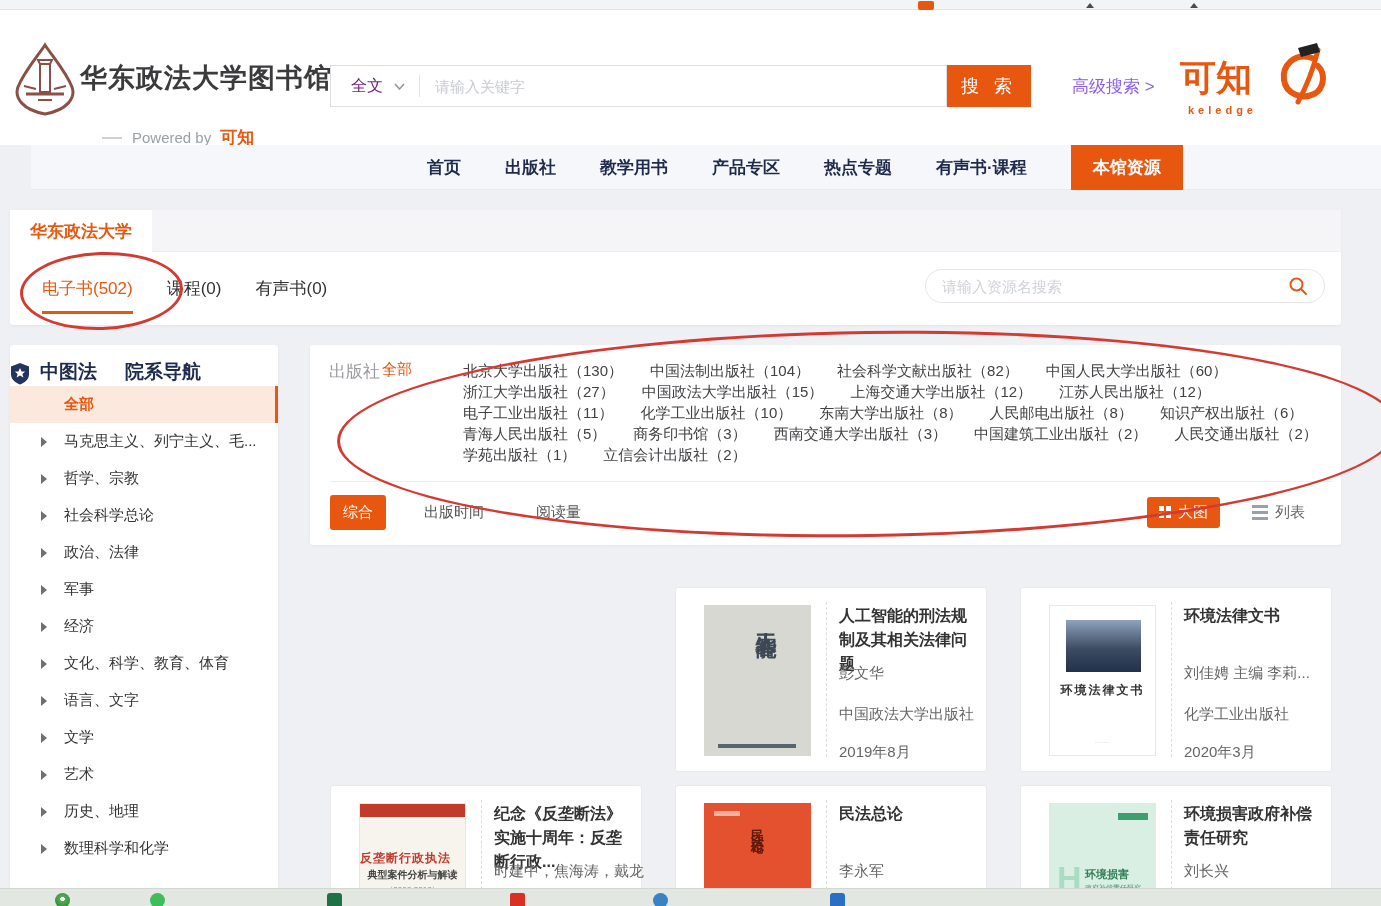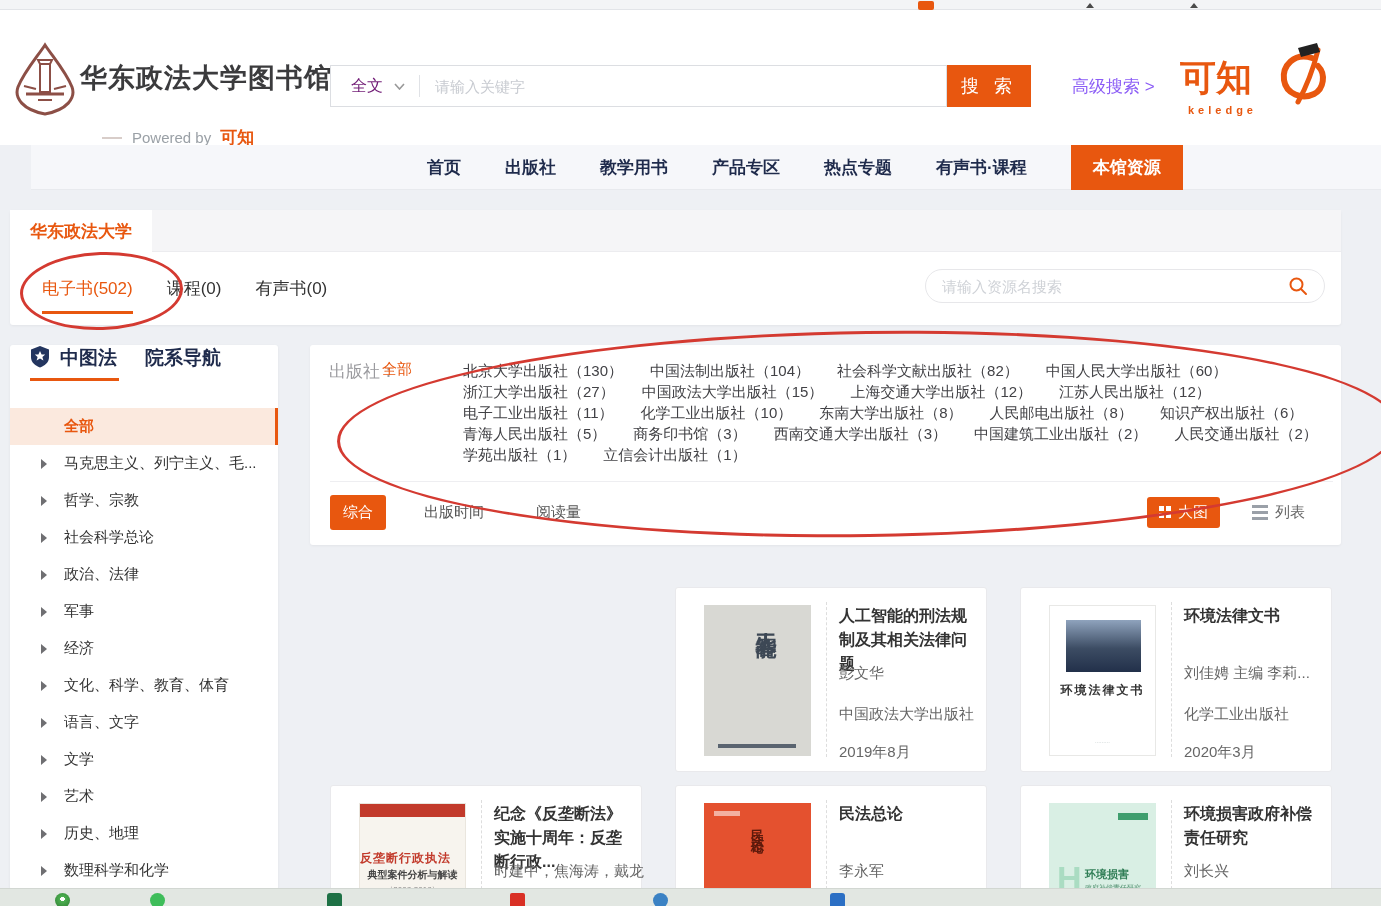--- a/index.html
+++ b/index.html
@@ -65,21 +65,21 @@
   .res-input { flex:1; border:none; outline:none; font-size:15px; color:#333; background:transparent; }
   .res-input::placeholder { color:#cfd2d7; }
   
   .ellipse { position:absolute; border:3px solid #d43a31; border-radius:50%;
     pointer-events:none; z-index:30; }
   .ellipse.small { left:20px; top:252px; width:163px; height:78px; transform:rotate(-2deg); }
   .ellipse.big { left:337px; top:331px; width:1062px; height:206px; transform:rotate(-0.8deg); }
   
   .sidebar { position:absolute; left:10px; top:345px; width:268px; height:545px;
     background:#fff; border-radius:3px; box-shadow:0 1px 3px rgba(0,0,0,.06); overflow:hidden; }
-  .sb-head { height:62px; display:flex; align-items:flex-start; padding-left:20px; gap:10px; }
+  .sb-head { height:40px; display:flex; align-items:flex-end; gap:10px; }
   .sb-tab { font-size:19px; font-weight:bold; color:#1f2b4c; position:relative; cursor:pointer; }
   .sb-tab.active::after { content:""; position:absolute; left:-30px; right:-2px; bottom:-10px;
     height:3px; background:#e8570f; }
   .sb-tab + .sb-tab { margin-left:18px; }
   .sb-list { margin-top:1px; }
   .sb-item { height:37px; display:flex; align-items:center; padding-left:54px;
     font-size:15px; color:#333; position:relative; cursor:pointer; }
   .sb-item .caret { position:absolute; left:31px; top:14px; width:0; height:0;
     border-top:5px solid transparent; border-bottom:5px solid transparent; border-left:6px solid #6f6f72; }
   .sb-item.active { background:#fbe9de; color:#e8570f; font-weight:bold;
@@ -309,21 +309,21 @@
       <div class="pub-row">
         <span>浙江大学出版社（27）</span><span>中国政法大学出版社（15）</span><span>上海交通大学出版社（12）</span><span>江苏人民出版社（12）</span>
       </div>
       <div class="pub-row">
         <span>电子工业出版社（11）</span><span>化学工业出版社（10）</span><span>东南大学出版社（8）</span><span>人民邮电出版社（8）</span><span>知识产权出版社（6）</span>
       </div>
       <div class="pub-row">
         <span>青海人民出版社（5）</span><span>商务印书馆（3）</span><span>西南交通大学出版社（3）</span><span>中国建筑工业出版社（2）</span><span>人民交通出版社（2）</span>
       </div>
       <div class="pub-row">
-        <span>学苑出版社（1）</span><span>立信会计出版社（1）</span>
+        <span>学苑出版社（1）</span><span>立信会计出版社（2）</span>
       </div>
     </div>
     <div class="fc-divider"></div>
     <div class="sort-row">
       <div class="sort-btn active">综合</div>
       <div class="sort-btn">出版时间</div>
       <div class="sort-btn">阅读量</div>
       <div class="view-group">
         <div class="view-btn active">
           <span class="grid-ic">

